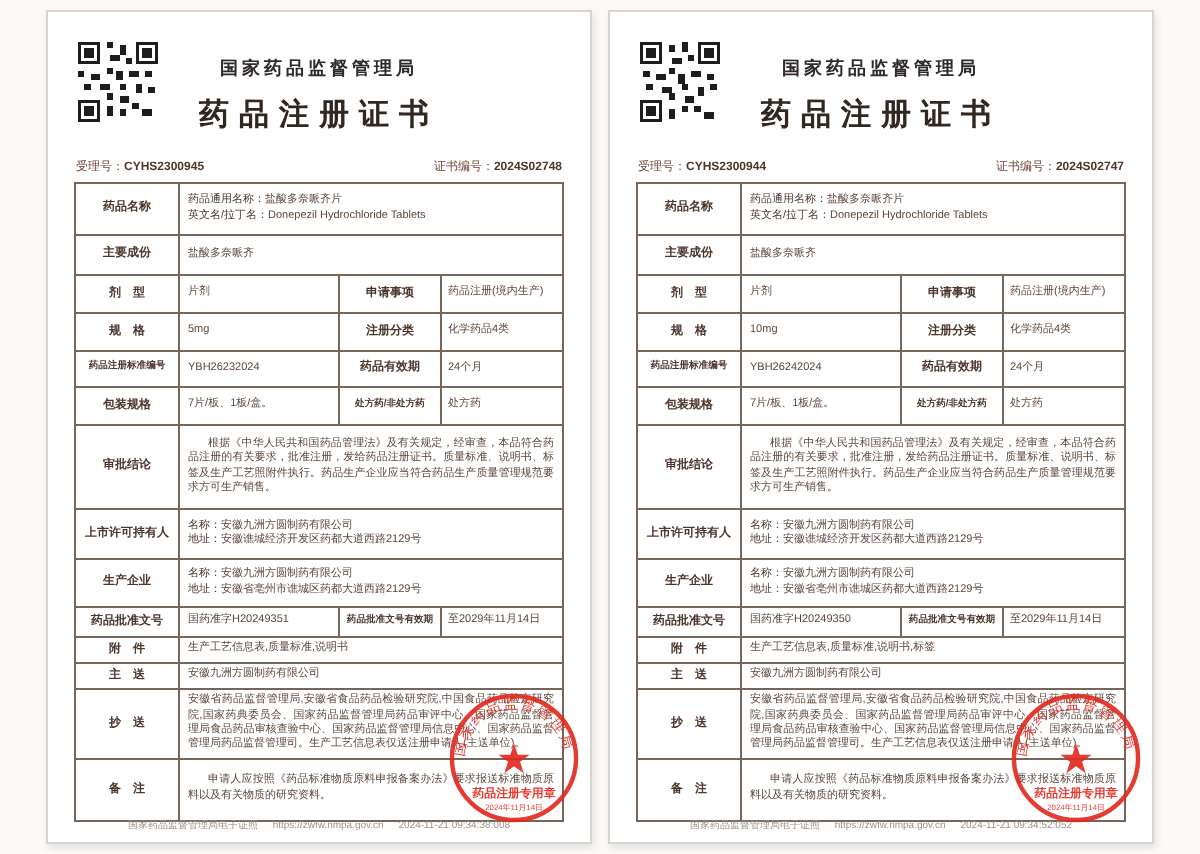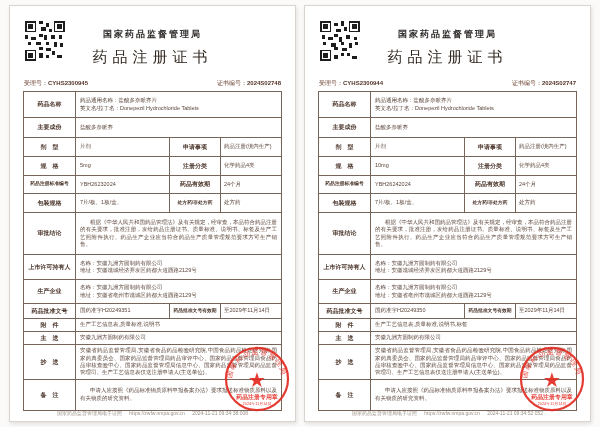--- a/index.html
+++ b/index.html
@@ -3,31 +3,31 @@
 <meta charset="utf-8">
 <style>
   * { margin:0; padding:0; box-sizing:border-box; }
   html,body { width:600px; height:427px; }
   body {
     background:#fbfaf8;
     font-family:"Liberation Sans", sans-serif;
     color:#4a372e;
     overflow:hidden;
   }
-  .wrap { display:flex; gap:8px; padding:5px 9px;align-items:center; }
+  .wrap { display:flex; gap:8px; padding:5px 23px;align-items:center; }
   .sheet {
     position:relative; width:289px; height:417px;
     background:#ffffff; border:1px solid #d9d4ce;
     box-shadow:1px 2px 4px rgba(0,0,0,.10);
     padding:12px 13px 0;
   }
   .hdr { position:relative; height:54px; margin-top:2px; }
   .qr { position:absolute; left:2px; top:1px; width:40px; height:40px; }
   .agency { text-align:center; font-weight:bold; font-size:9px; letter-spacing:2px; padding-top:8px; color:#2e2a28; }
-  .doctitle { text-align:center; font-family:"Liberation Serif", serif; font-size:15px; letter-spacing:5px; margin-top:7px; color:#30271f; font-weight:normal; }
+  .doctitle { text-align:center; font-family:"Liberation Serif", serif; font-size:15px; letter-spacing:5px; margin-top:7px; color:#30271f; font-weight:bold; }
   .nos { display:flex; justify-content:space-between; font-size:6px; color:#6e4434; margin:5px 1px 3px; }
   .nos b { color:#513426; }
   .tbl { border:1px solid #77655a; font-size:5.5px; color:#5c463b; line-height:1.35; }
   .row { display:flex; border-bottom:1px solid #77655a; }
   .row:last-child { border-bottom:none; }
   .lc {
     width:52px; flex:none; display:flex; align-items:center; justify-content:center;
     text-align:center; font-weight:bold; font-size:6px; color:#4c362c;
     border-right:1px solid #77655a; padding:2px 1px;
   }

